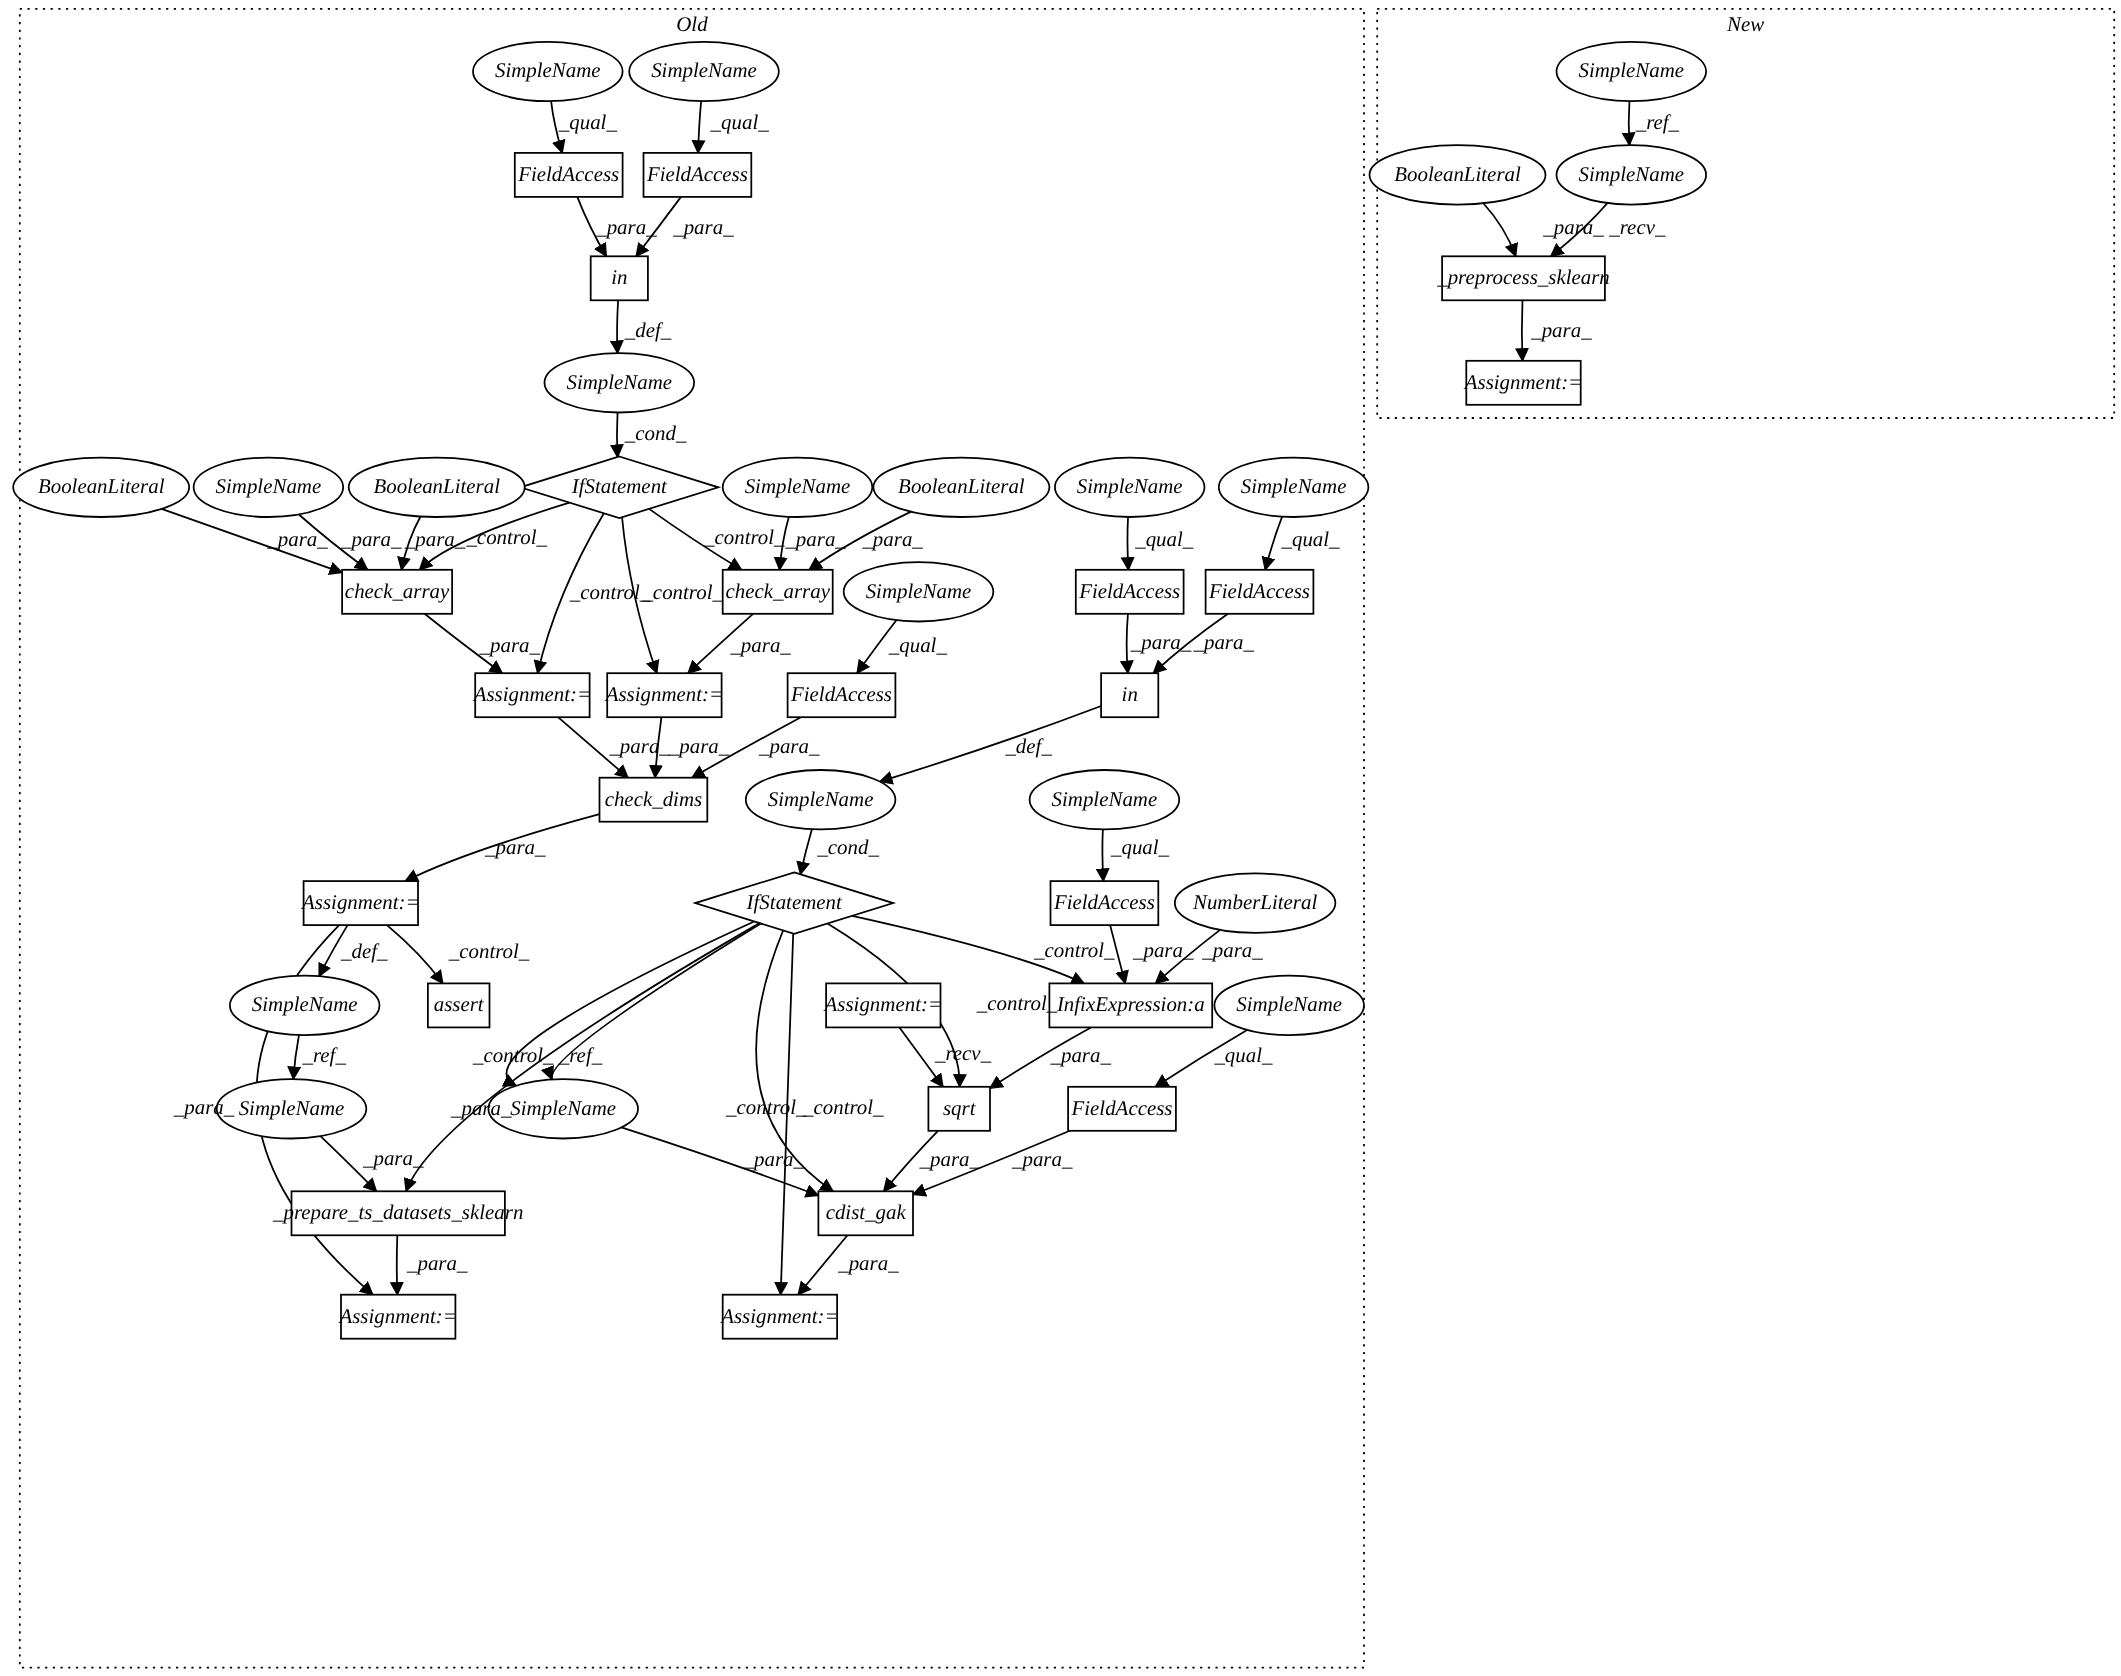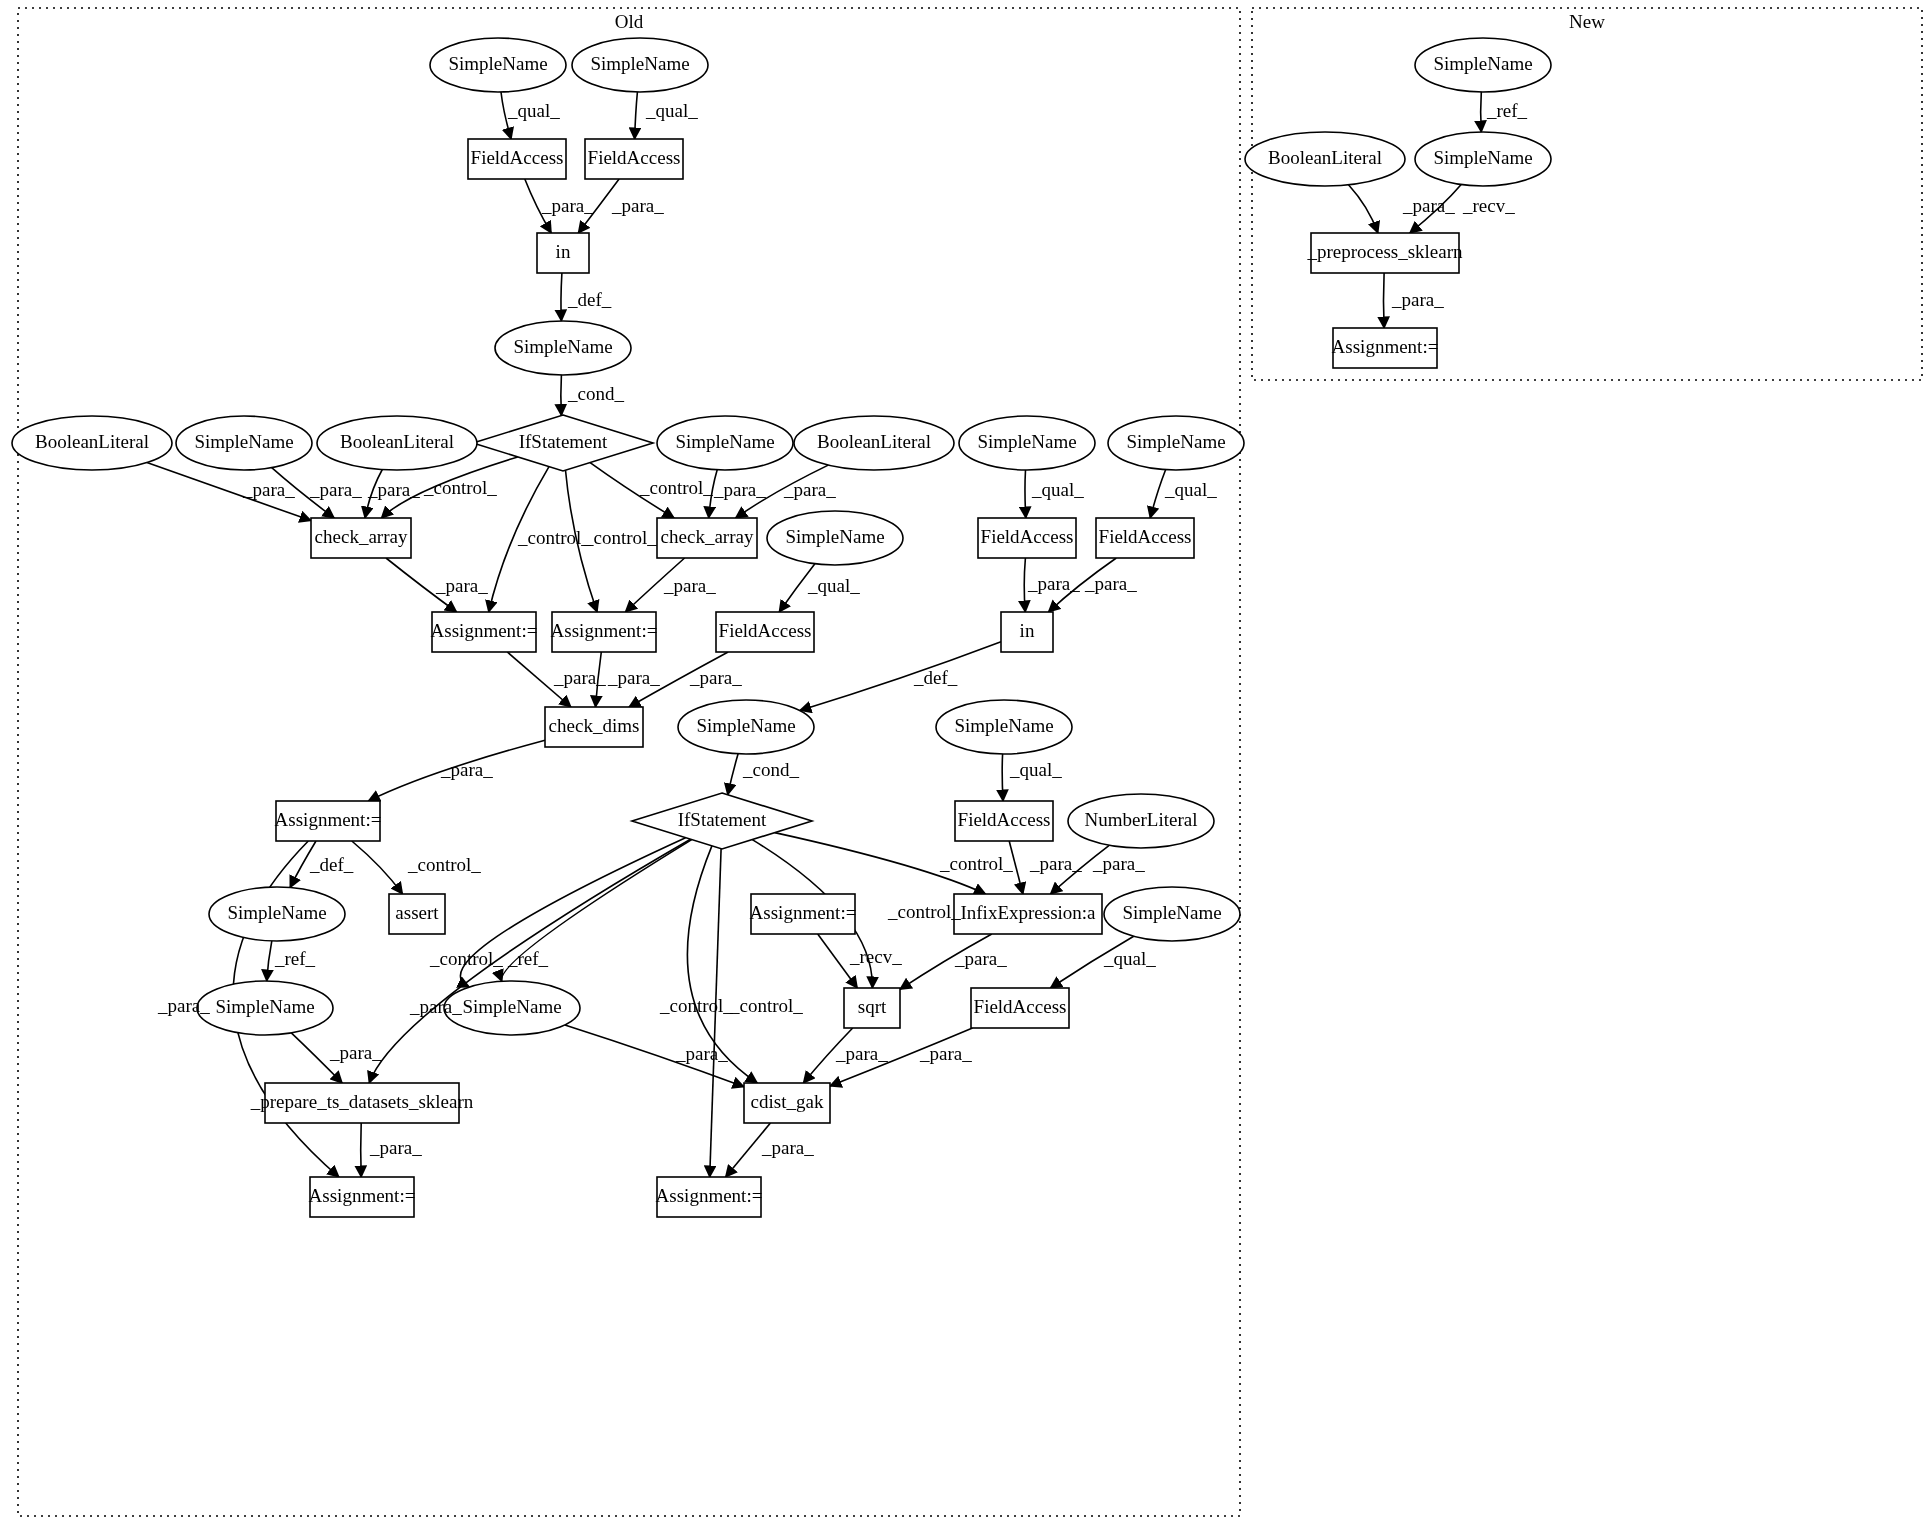--- a/index.html
+++ b/index.html
@@ -1,17 +1,17 @@
 <!DOCTYPE html>
 <html><head>
 <meta charset="utf-8">
 <style>
   html,body{margin:0;padding:0;background:#ffffff;}
   body{width:1928px;height:1524px;overflow:hidden;font-family:"Liberation Serif",serif;}
-  #stage{position:relative;width:1928px;height:1524px;}
+  #stage{position:relative;width:1928px;height:1524px;font-style:italic;}
   svg{display:block;}
   .nodetext{font-family:"Liberation Serif",serif;font-size:19px;fill:#000;text-anchor:middle;dominant-baseline:middle;}
   .edgelabel{font-family:"Liberation Serif",serif;font-size:19px;fill:#000;text-anchor:start;dominant-baseline:middle;}
   .clustertext{font-family:"Liberation Serif",serif;font-size:19px;fill:#000;text-anchor:middle;dominant-baseline:middle;}
   .shape{fill:#ffffff;stroke:#000000;stroke-width:1.6;}
   .edge{fill:none;stroke:#000000;stroke-width:1.6;}
   .cluster{fill:none;stroke:#000000;stroke-width:1.6;stroke-dasharray:2 5;}
 </style>
 </head>
 <body>

